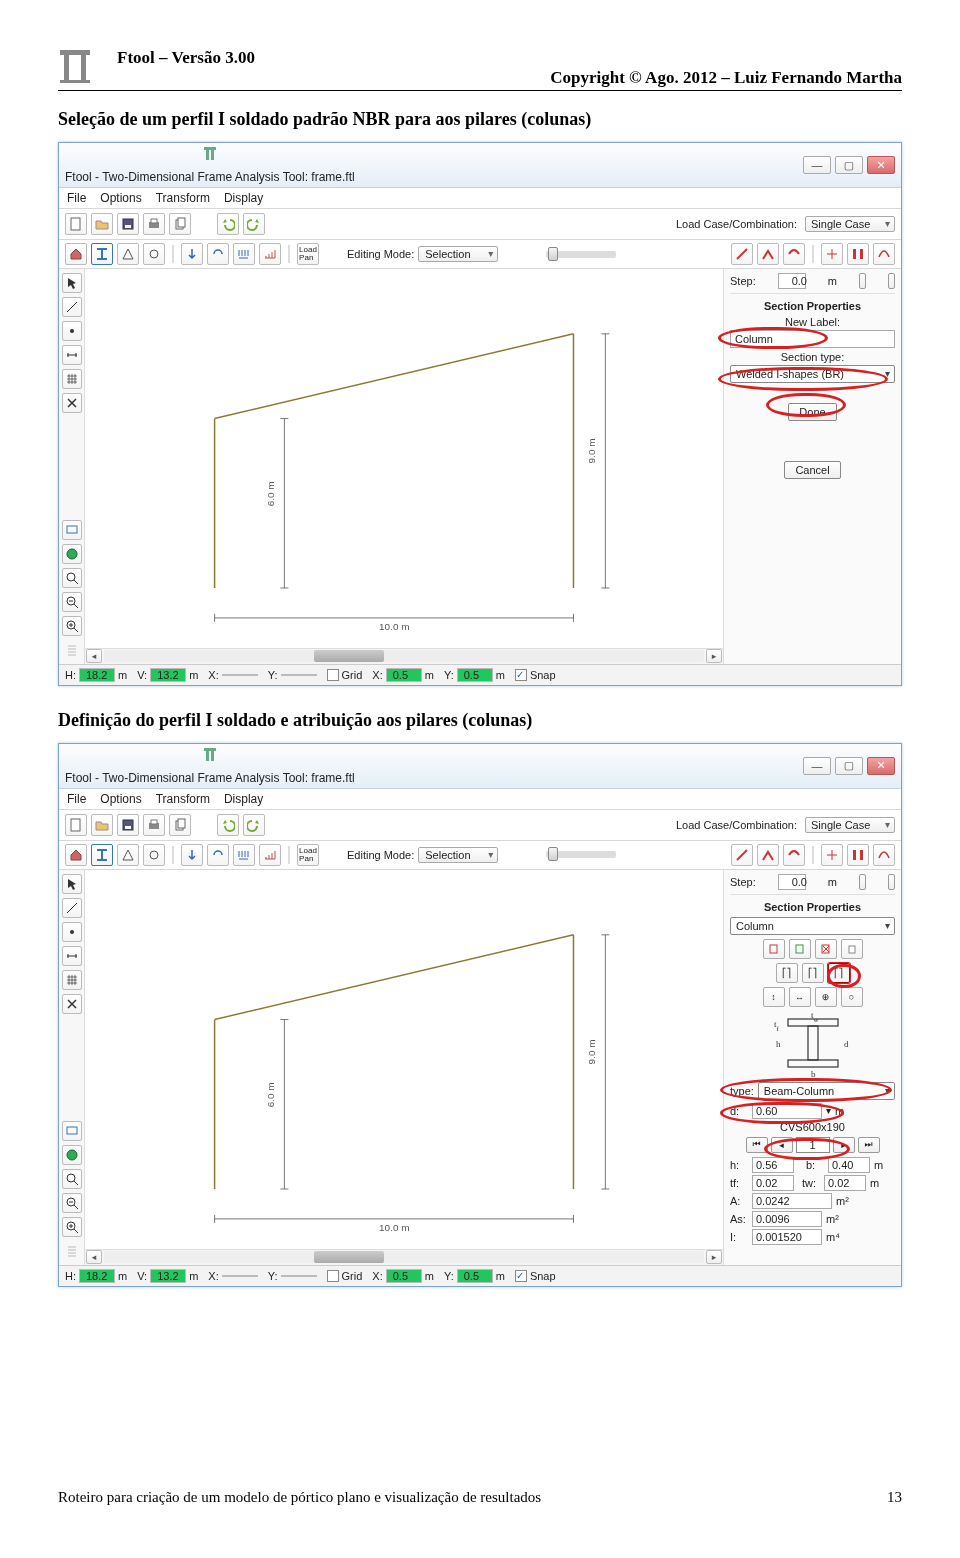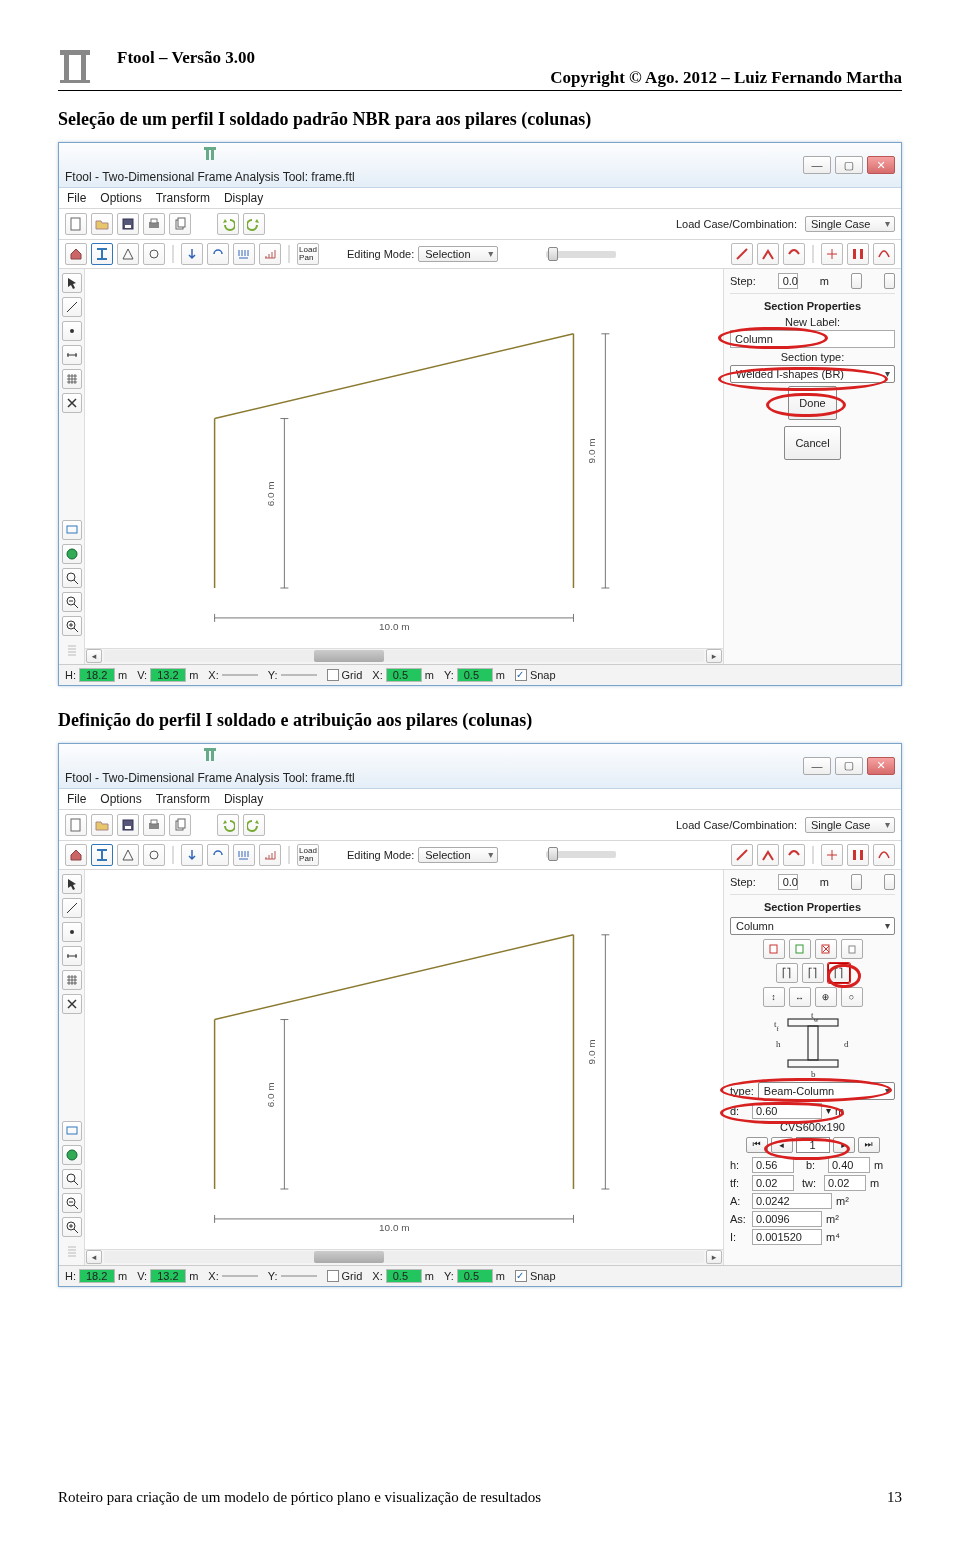--- a/index.html
+++ b/index.html
@@ -80,29 +80,29 @@
 .slider-thumb{position:absolute;left:2px;top:-4px;width:10px;height:14px;background:linear-gradient(#f5f5f5,#d0d0d0);border:1px solid #888;border-radius:2px;}
 
 .workspace { display:flex; background:#fff; }
 .left-toolbar { width:26px; background:#f7f7f7; border-right:1px solid #ddd; padding:4px 2px; display:flex; flex-direction:column; gap:4px; align-items:center;}
 .ltbtn{width:20px;height:20px;border:1px solid #bbb;border-radius:2px;background:linear-gradient(#fff,#f3f3f3);display:flex;align-items:center;justify-content:center;}
 .left-gap{flex:1;}
 .canvas-area{flex:1;position:relative;background:#fff;}
 .canvas-svg{width:100%;display:block;}
 .right-panel{width:178px;border-left:1px solid #ddd;background:#fafafa;padding:4px 6px;font-size:11px;}
 .step-row{display:flex;align-items:center;gap:22px;border-bottom:1px solid #e0e0e0;padding-bottom:4px;margin-bottom:6px;}
-.step-input{border:1px solid #aaa;width:20px;padding:1px 4px;font-size:11px;background:#fff;}
+.step-input{border:1px solid #aaa;width:20px;padding:1px 13px;font-size:11px;background:#fff;}
 .step-unit{font-size:11px;}
 .mini-btn{width:20px;height:16px;border:1px solid #999;background:linear-gradient(#fff,#eee);border-radius:2px;}
 .panel-title{font-weight:bold;text-align:center;font-size:11px;margin-bottom:4px;}
 .panel-label{text-align:center;font-size:11px;margin:3px 0 2px 0;}
 .panel-input{border:1px solid #aaa;width:100%;padding:2px 4px;font-size:11px;background:#fff;}
 .panel-select{border:1px solid #888;width:100%;padding:2px 14px 2px 5px;font-size:11px;background:#fff;position:relative;border-radius:2px;}
 .panel-select::after{content:"▾";position:absolute;right:4px;top:2px;font-size:10px;color:#444;}
-.panel-btn{border:1px solid #888;background:linear-gradient(#fff,#eee);padding:10px 10px;font-size:11px;border-radius:2px;display:inline-block;margin:3px auto;}
+.panel-btn{border:1px solid #888;background:linear-gradient(#fff,#eee);padding:2px 10px;font-size:11px;border-radius:2px;display:inline-block;margin:20px auto;}
 .panel-center{text-align:center;}
 .red-circ{position:absolute;border:3px solid #d82020;border-radius:50%/55%;pointer-events:none;}
 
 .i-beam-svg{display:block;margin:6px auto 2px;}
 .param-row{display:flex;align-items:center;gap:4px;margin:2px 0;font-size:11px;}
 .param-row label{width:18px;}
 .param-row .pin{border:1px solid #aaa;padding:1px 3px;font-size:11px;background:#fff;}
 .tiny-tool-row{display:flex;gap:4px;justify-content:center;margin:4px 0;}
 .tiny-btn{width:22px;height:20px;border:1px solid #aaa;background:linear-gradient(#fff,#f2f2f2);border-radius:2px;display:flex;align-items:center;justify-content:center;font-size:9px;}
 .tiny-btn.sel{border-color:#b00;box-shadow:0 0 0 1px #d82020;}

